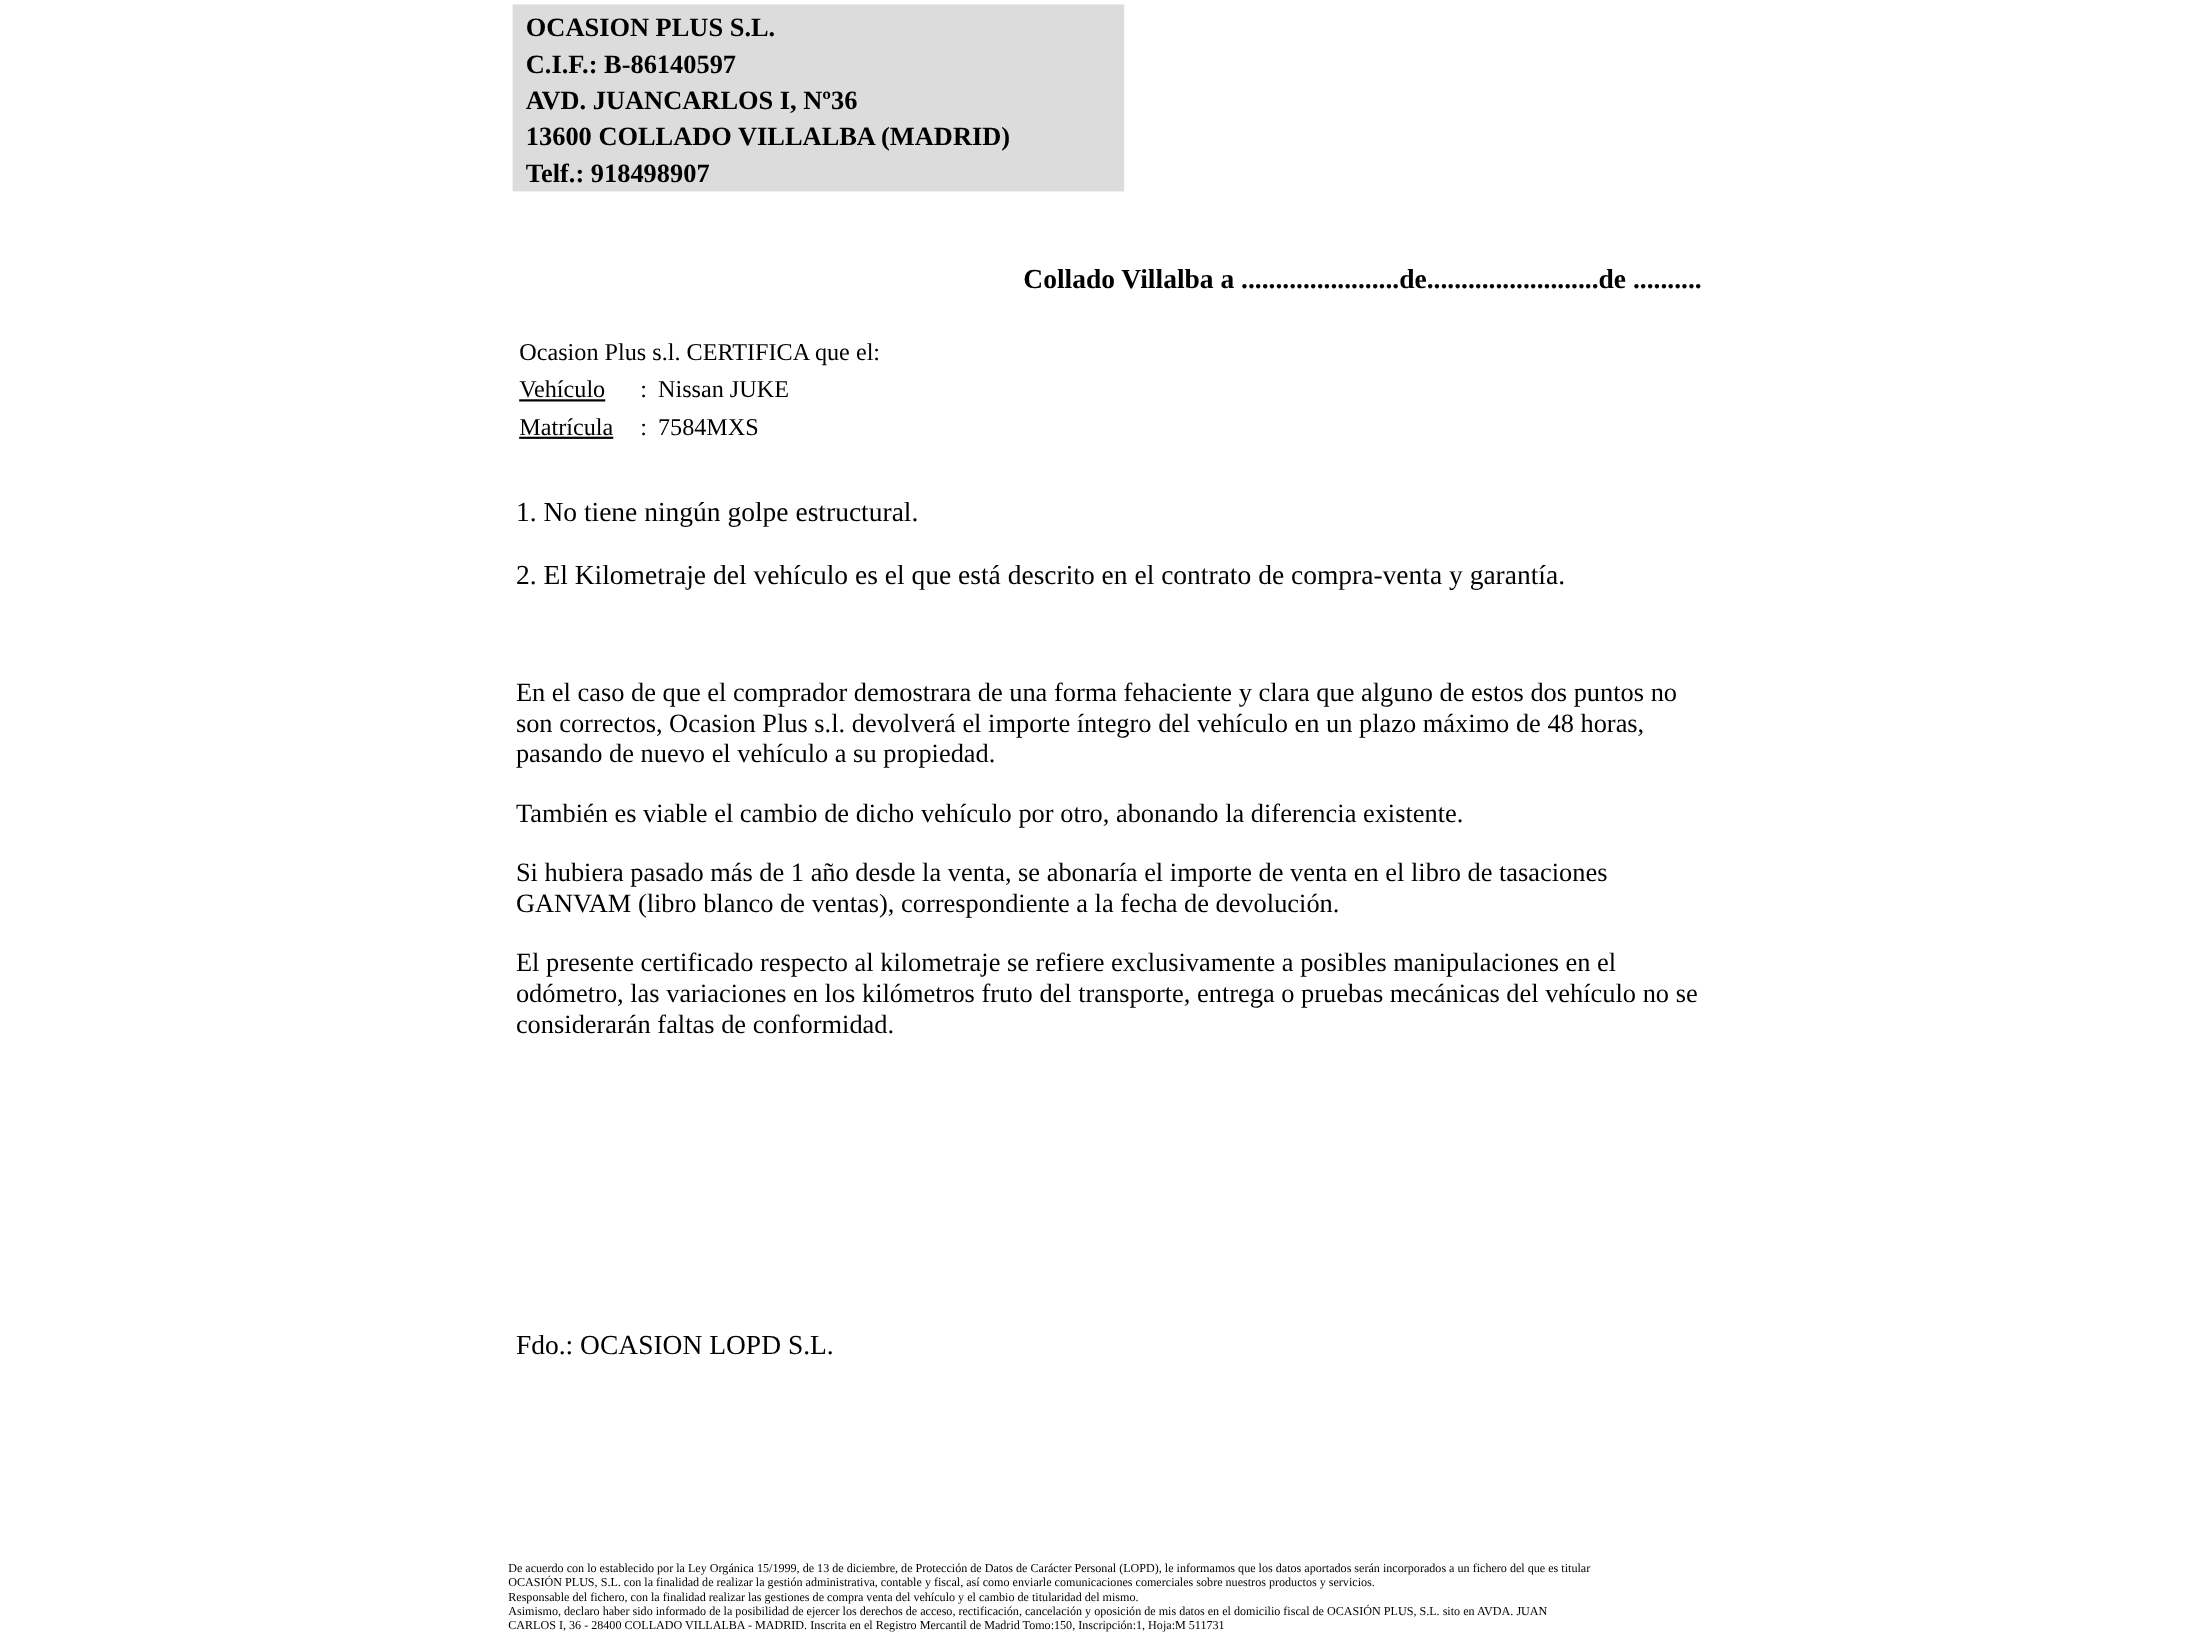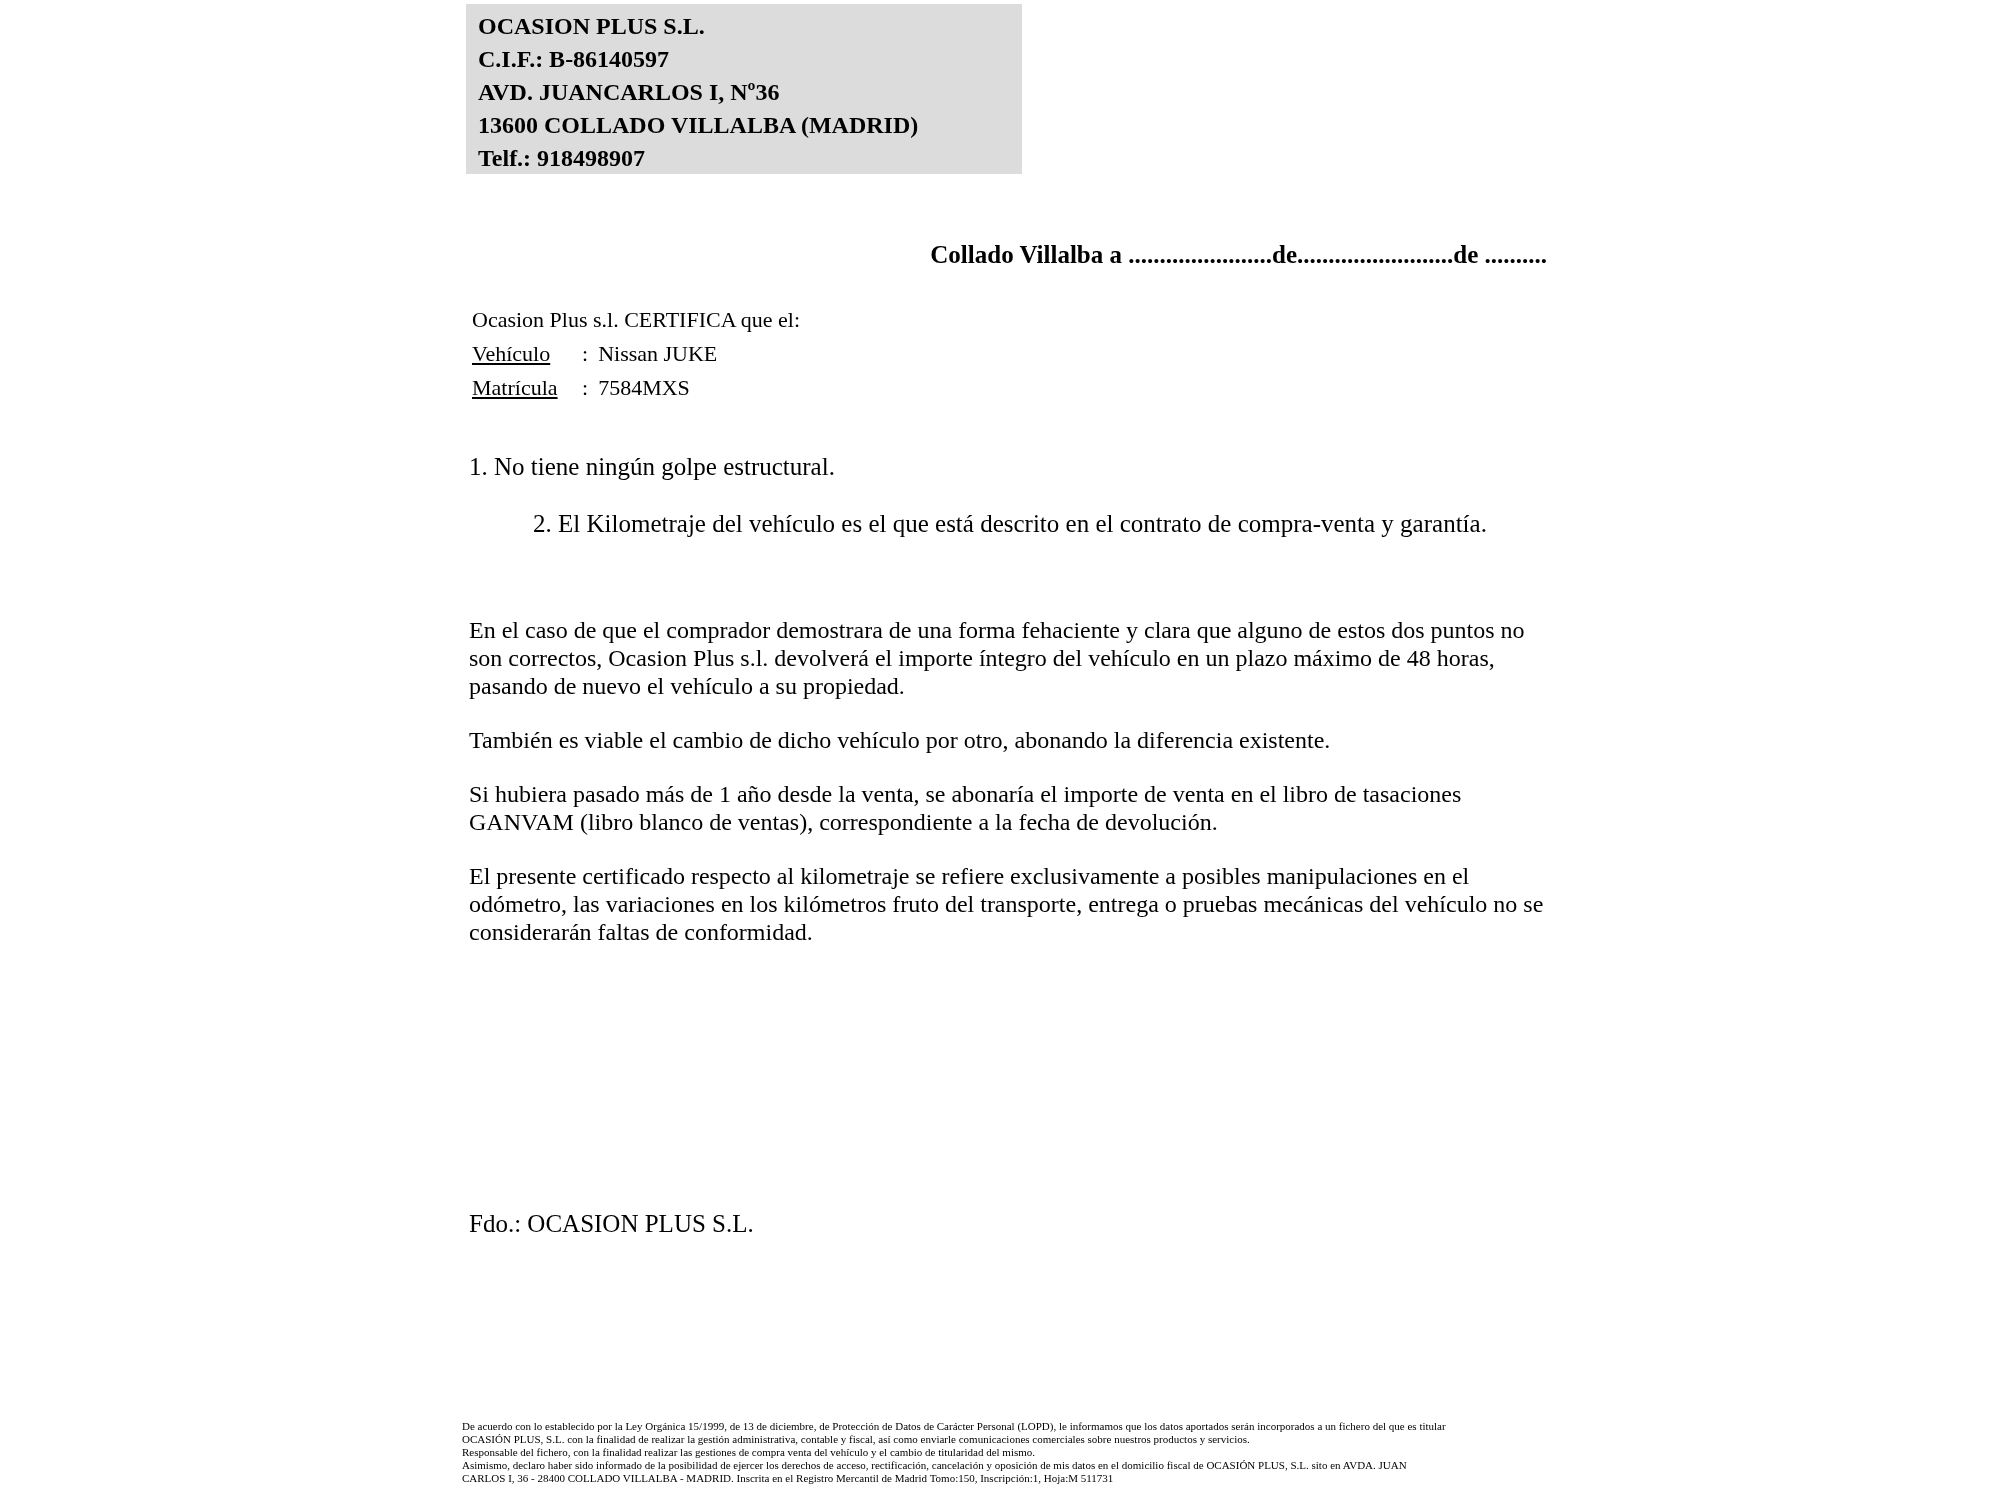--- a/index.html
+++ b/index.html
@@ -73,21 +73,20 @@
   .points {
     position: absolute;
     left: 469px;
     top: 452px;
     width: 1082px;
     font-size: 25px;
     line-height: 30px;
   }
   .point + .point {
     margin-top: 27px;
-    text-align: center;
   }
 
   
   .body-paragraphs {
     position: absolute;
     left: 469px;
     top: 616px;
     width: 1082px;
     font-size: 24px;
     line-height: 28px;
@@ -151,21 +150,21 @@
     <div class="point">2. El Kilometraje del vehículo es el que está descrito en el contrato de compra-venta y garantía.</div>
   </div>
 
   <div class="body-paragraphs">
     <p>En el caso de que el comprador demostrara de una forma fehaciente y clara que alguno de estos dos puntos no son correctos, Ocasion Plus s.l. devolverá el importe íntegro del vehículo en un plazo máximo de 48 horas, pasando de nuevo el vehículo a su propiedad.</p>
     <p>También es viable el cambio de dicho vehículo por otro, abonando la diferencia existente.</p>
     <p>Si hubiera pasado más de 1 año desde la venta, se abonaría el importe de venta en el libro de tasaciones GANVAM (libro blanco de ventas), correspondiente a la fecha de devolución.</p>
     <p>El presente certificado respecto al kilometraje se refiere exclusivamente a posibles manipulaciones en el odómetro, las variaciones en los kilómetros fruto del transporte, entrega o pruebas mecánicas del vehículo no se considerarán faltas de conformidad.</p>
   </div>
 
-  <div class="signature">Fdo.: OCASION PLUS S.L.</div>
+  <div class="signature">Fdo.: OCASION LOPD S.L.</div>
 
   <div class="legal-footer">
     <div>De acuerdo con lo establecido por la Ley Orgánica 15/1999, de 13 de diciembre, de Protección de Datos de Carácter Personal (LOPD), le informamos que los datos aportados serán incorporados a un fichero del que es titular</div>
     <div>OCASIÓN PLUS, S.L. con la finalidad de realizar la gestión administrativa, contable y fiscal, así como enviarle comunicaciones comerciales sobre nuestros productos y servicios.</div>
     <div>Responsable del fichero, con la finalidad realizar las gestiones de compra venta del vehículo y el cambio de titularidad del mismo.</div>
     <div>Asimismo, declaro haber sido informado de la posibilidad de ejercer los derechos de acceso, rectificación, cancelación y oposición de mis datos en el domicilio fiscal de OCASIÓN PLUS, S.L. sito en AVDA. JUAN</div>
     <div>CARLOS I, 36 - 28400 COLLADO VILLALBA - MADRID. Inscrita en el Registro Mercantil de Madrid Tomo:150, Inscripción:1, Hoja:M 511731</div>
   </div>
 
 </div>

